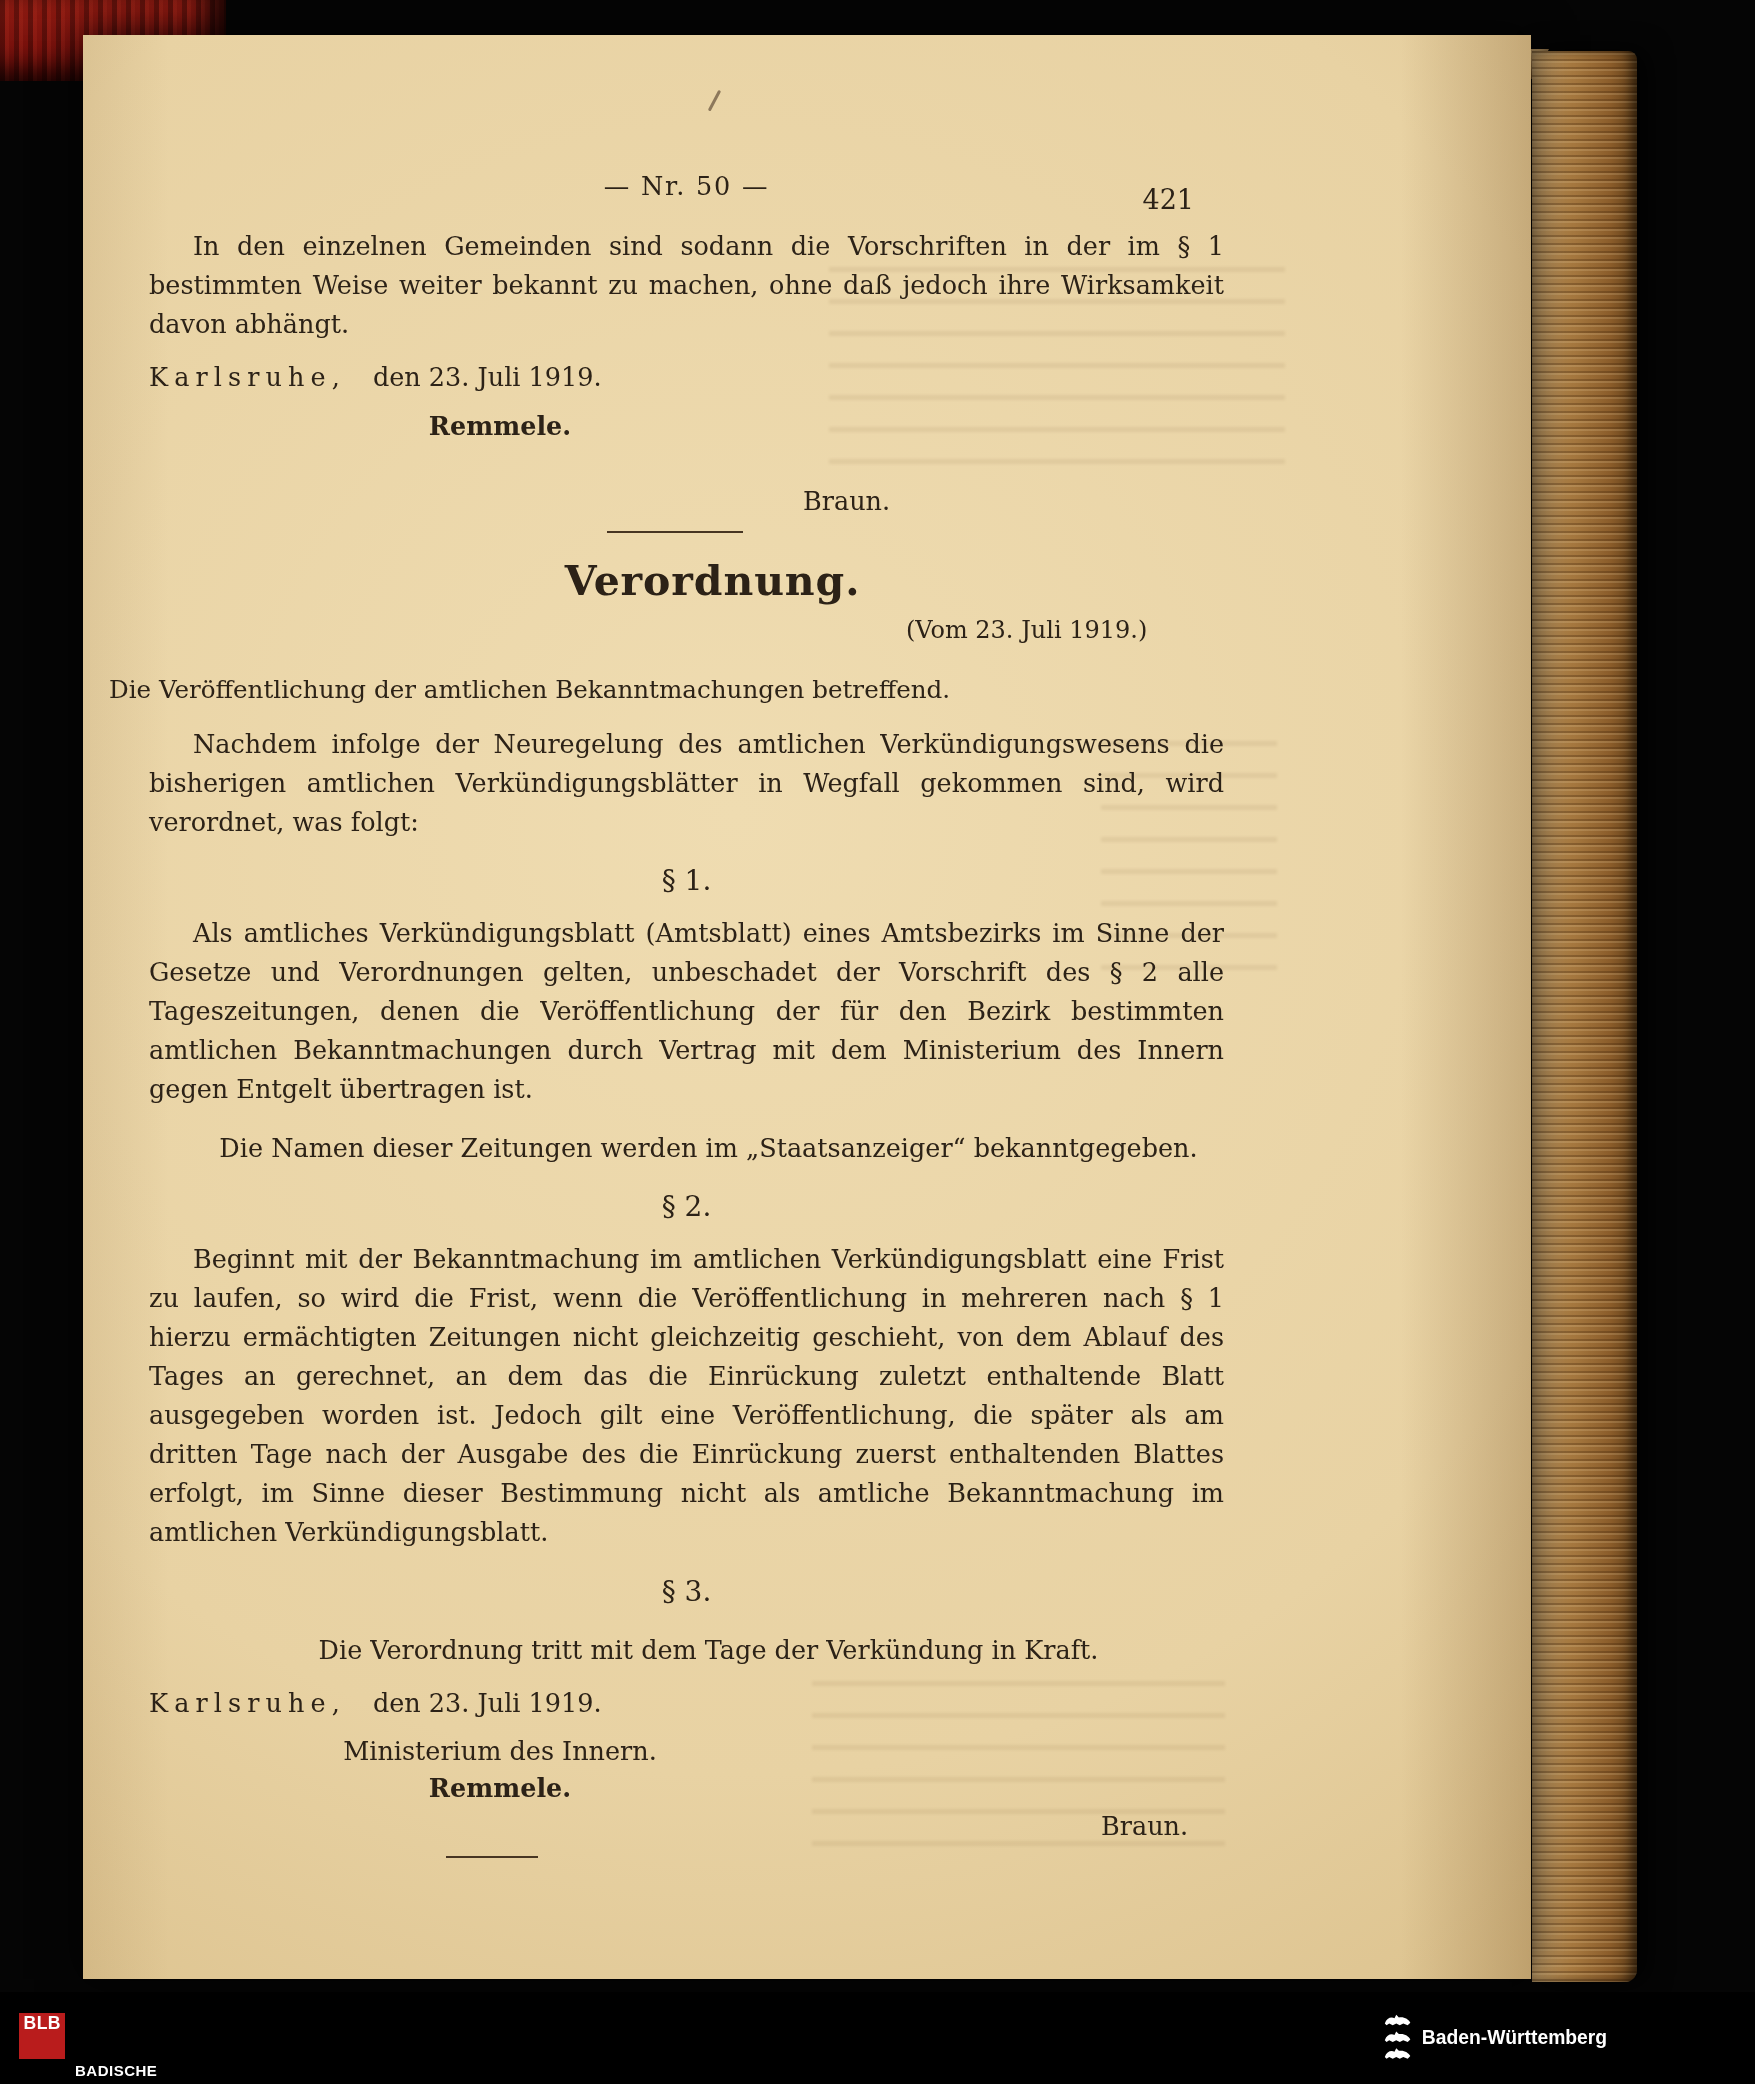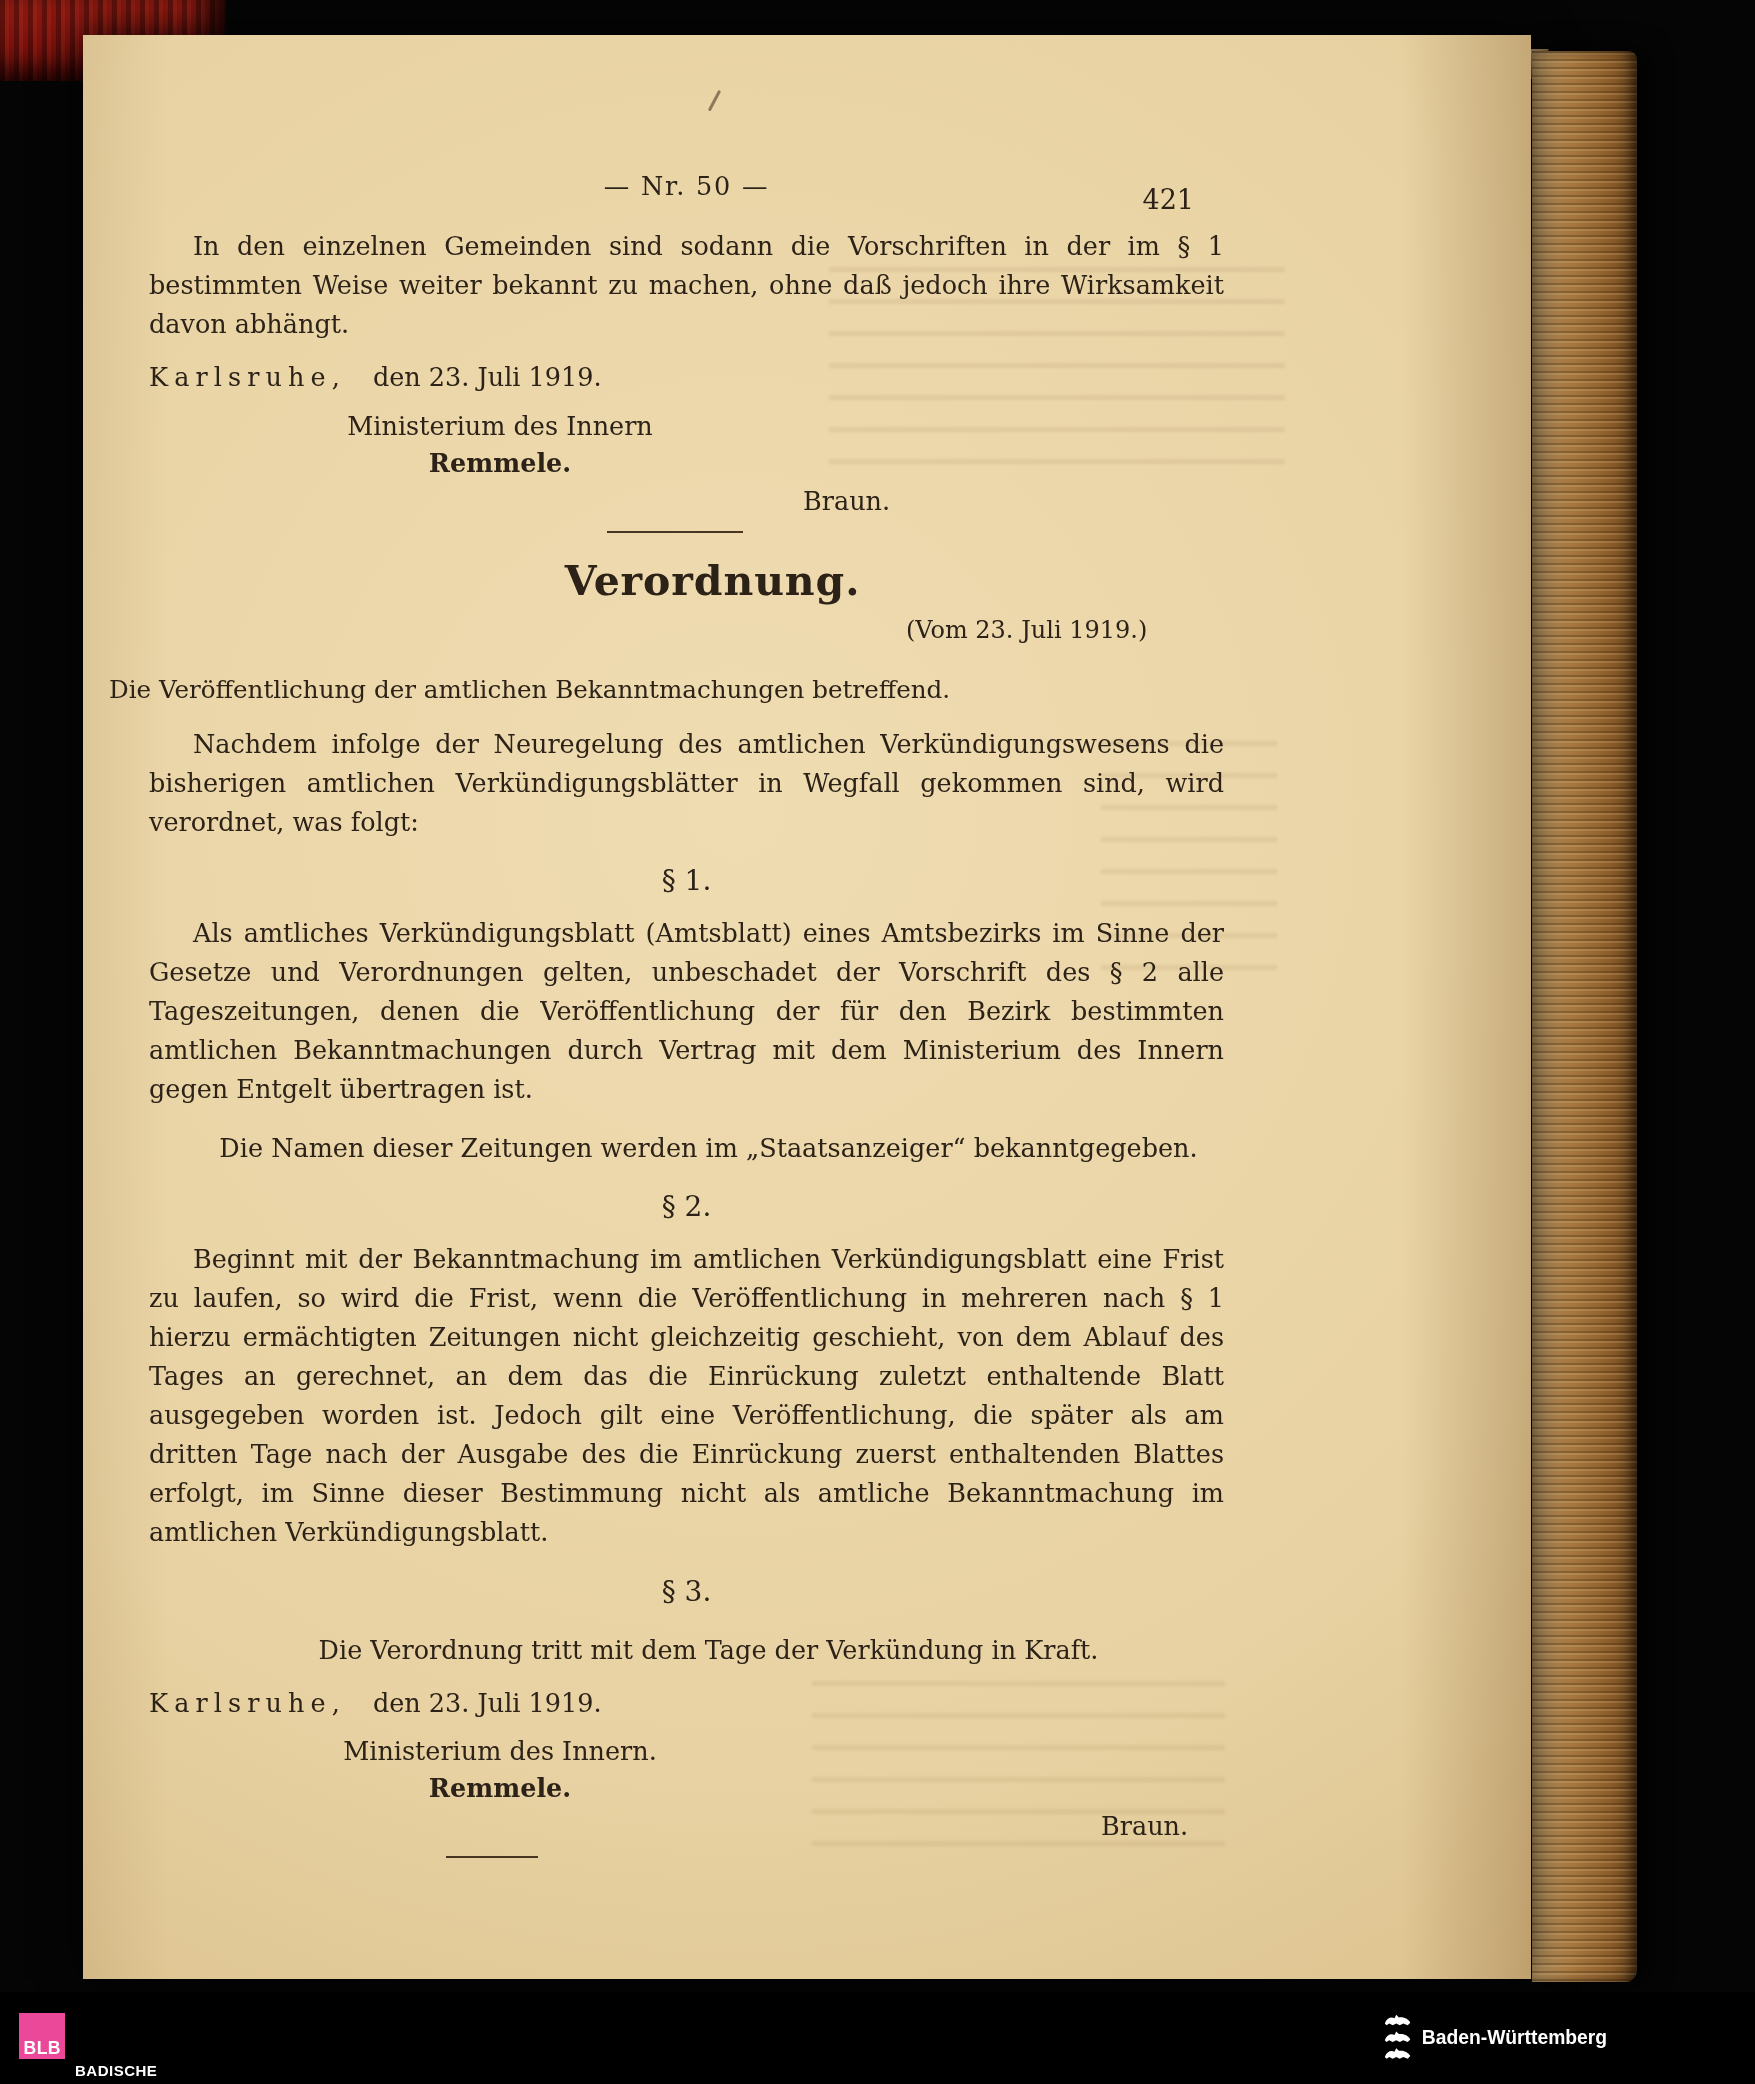--- a/index.html
+++ b/index.html
@@ -85,22 +85,22 @@
   .section-heading{
     margin:19.3px 0 0 0;text-align:center;font-size:28px;font-weight:normal;line-height:39px;
   }
   .nojustify{text-align:center;margin-top:20px;}
   
   .footer{
     position:absolute;left:0;bottom:0;width:1756px;height:93px;background:#000;
     font-family:"Liberation Sans", sans-serif;color:#fff;
   }
   .blb-badge{
-    position:absolute;left:19.3px;top:21px;width:46px;height:46px;background:#ec4899;
-    display:flex;align-items:flex-end;justify-content:center;
+    position:absolute;left:19.3px;top:21px;width:46px;height:46px;background:#b91c1c;
+    display:flex;align-items:flex-start;justify-content:center;
     font-weight:bold;font-size:17.6px;letter-spacing:0.4px;
   }
   .library-name{
     position:absolute;left:75px;top:26px;font-size:15px;font-weight:bold;
     line-height:18.4px;letter-spacing:0.5px;margin-top:44px;
   }
   .region-group{position:absolute;left:1383px;top:19.3px;height:54px;display:flex;align-items:center;}
   .lions-icon{margin-right:8.8px;display:block;}
   .region-label{font-size:19.3px;font-weight:bold;}
 </style>
@@ -124,21 +124,20 @@
       <span class="pageno">421</span>
     </div>
 
     <p class="para indent m-top-26">In den einzelnen Gemeinden sind sodann die Vorschriften in der im § 1 bestimmten Weise weiter bekannt zu machen, ohne daß jedoch ihre Wirksamkeit davon abhängt.</p>
 
     <p class="dateline">
       <span class="spaced">Karlsruhe,</span><span>den 23. Juli 1919.</span>
     </p>
 
     <div class="sigblock">
-      <div class="ministry">Ministerium des Innern</div>
       <div class="signature">Remmele.</div>
       <div class="countersig countersig-top">Braun.</div>
     </div>
 
     <div class="divider divider-top"></div>
 
     <h1 class="decree-title">Verordnung.</h1>
     <div class="date-note">(Vom 23. Juli 1919.)</div>
     <div class="subject">Die Veröffentlichung der amtlichen Bekanntmachungen betreffend.</div>
 

